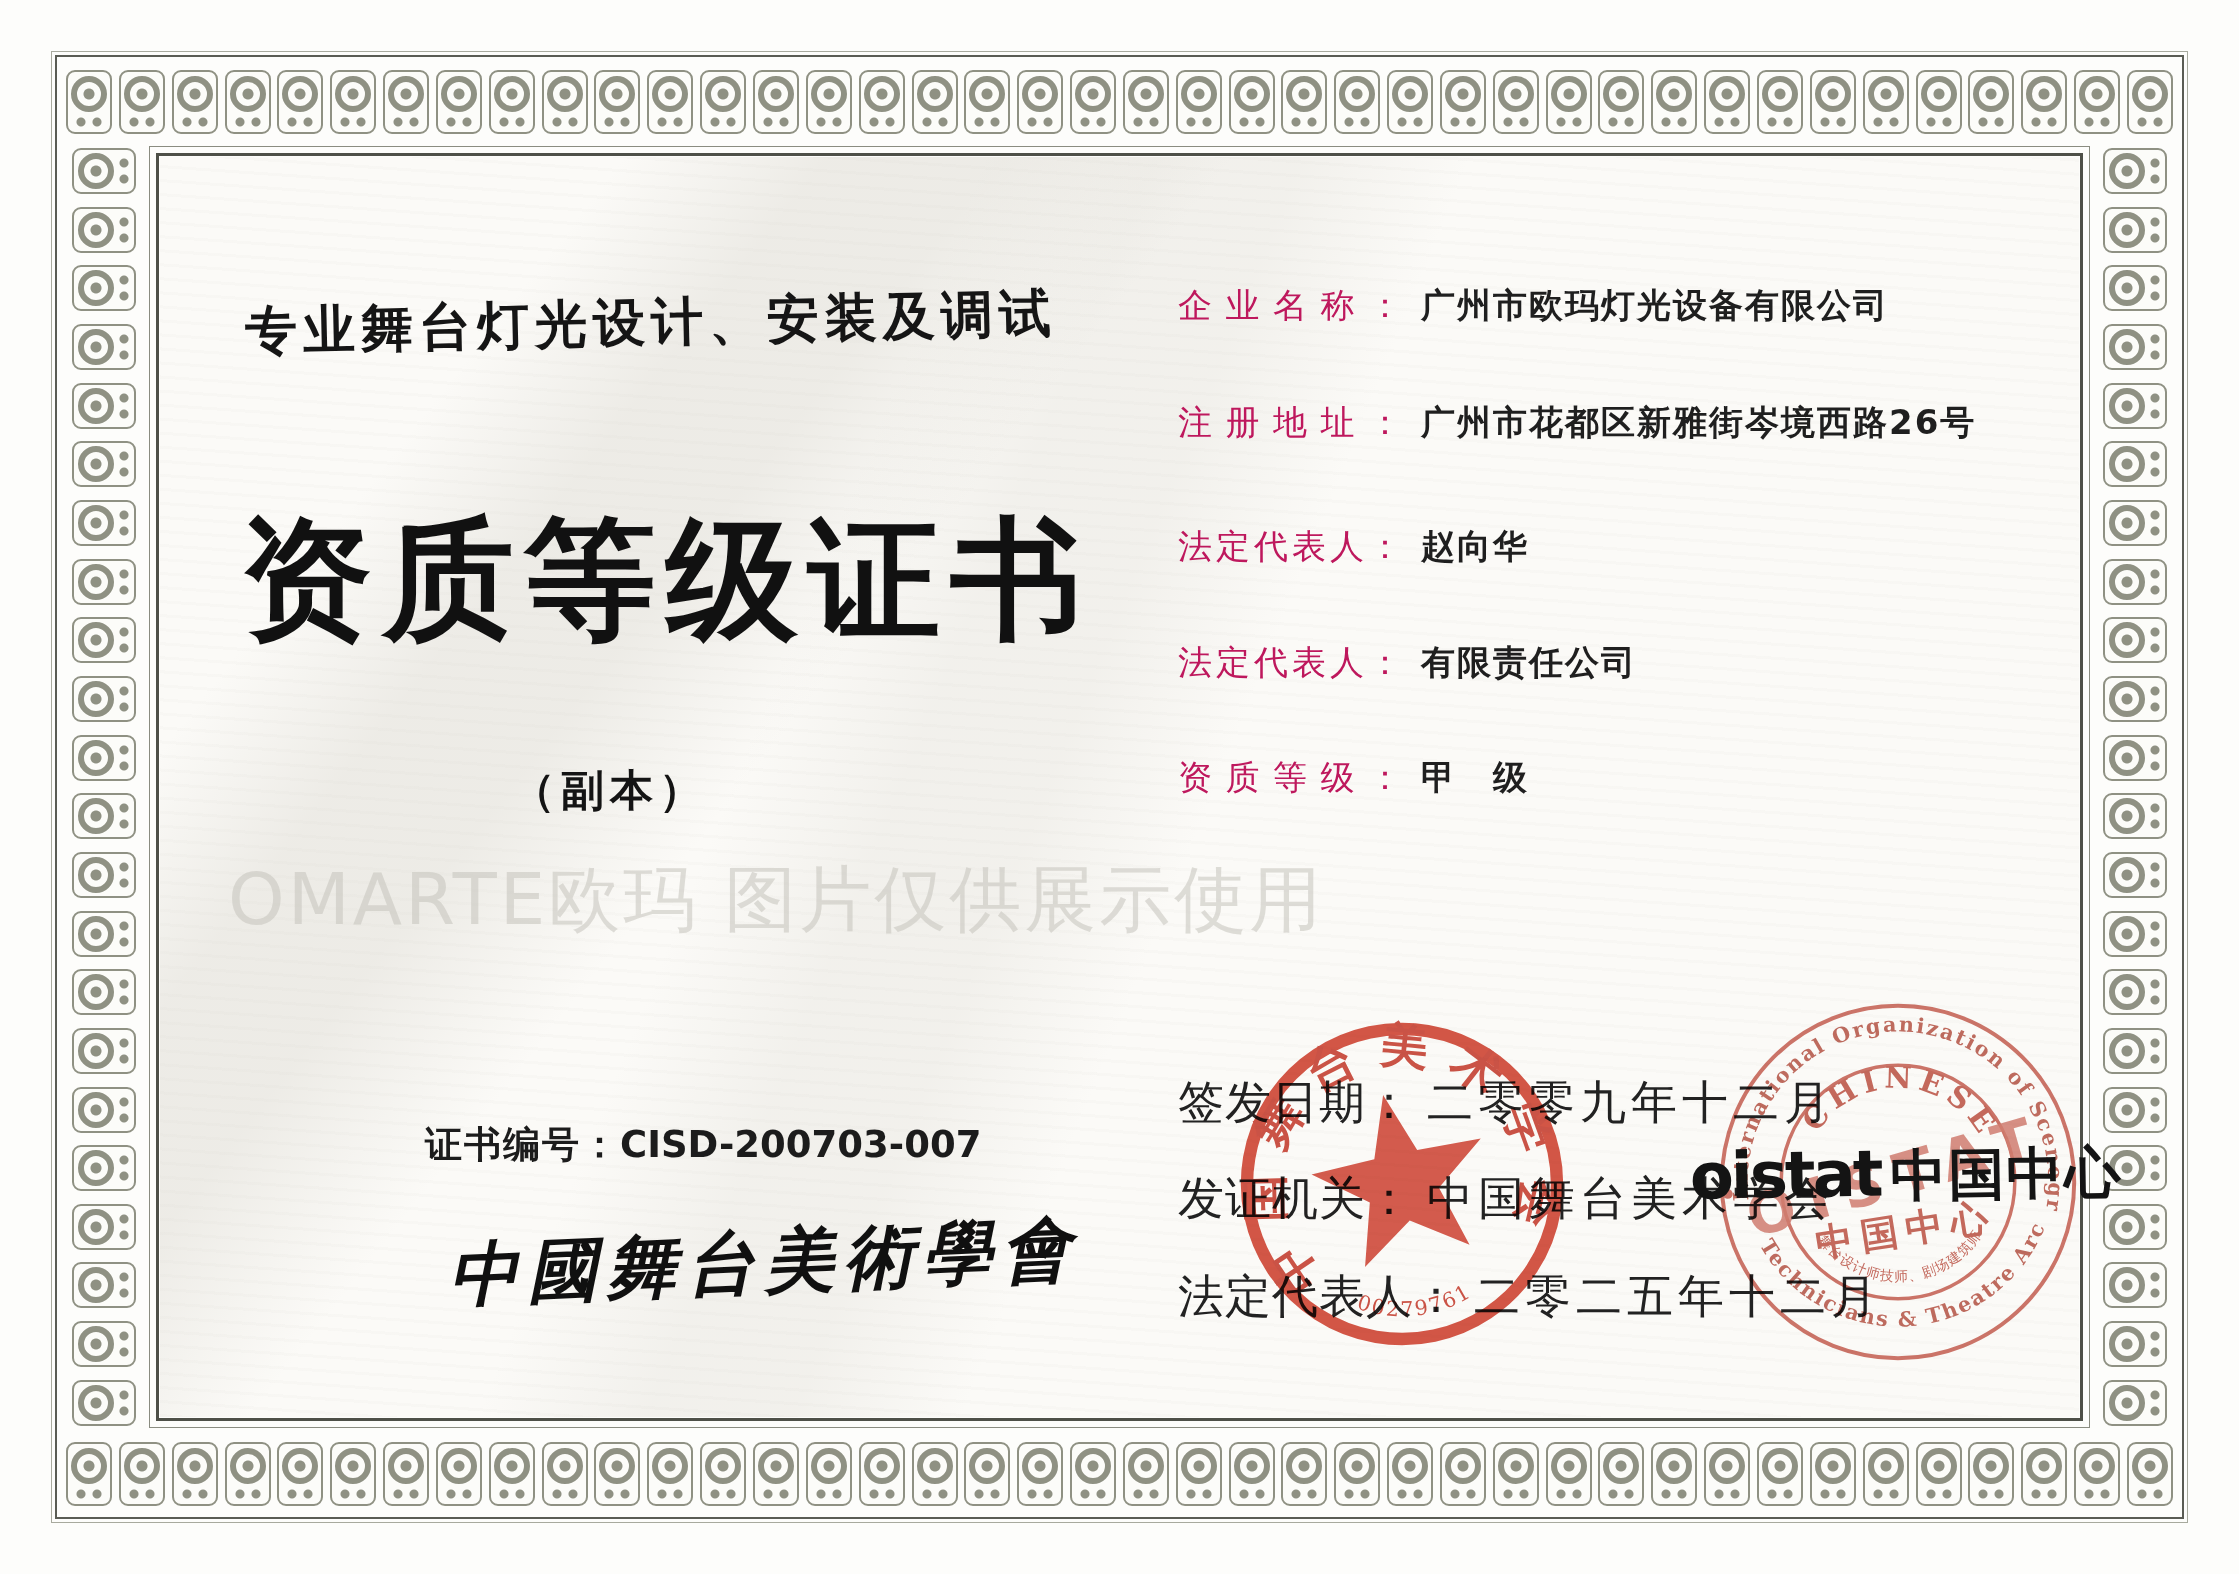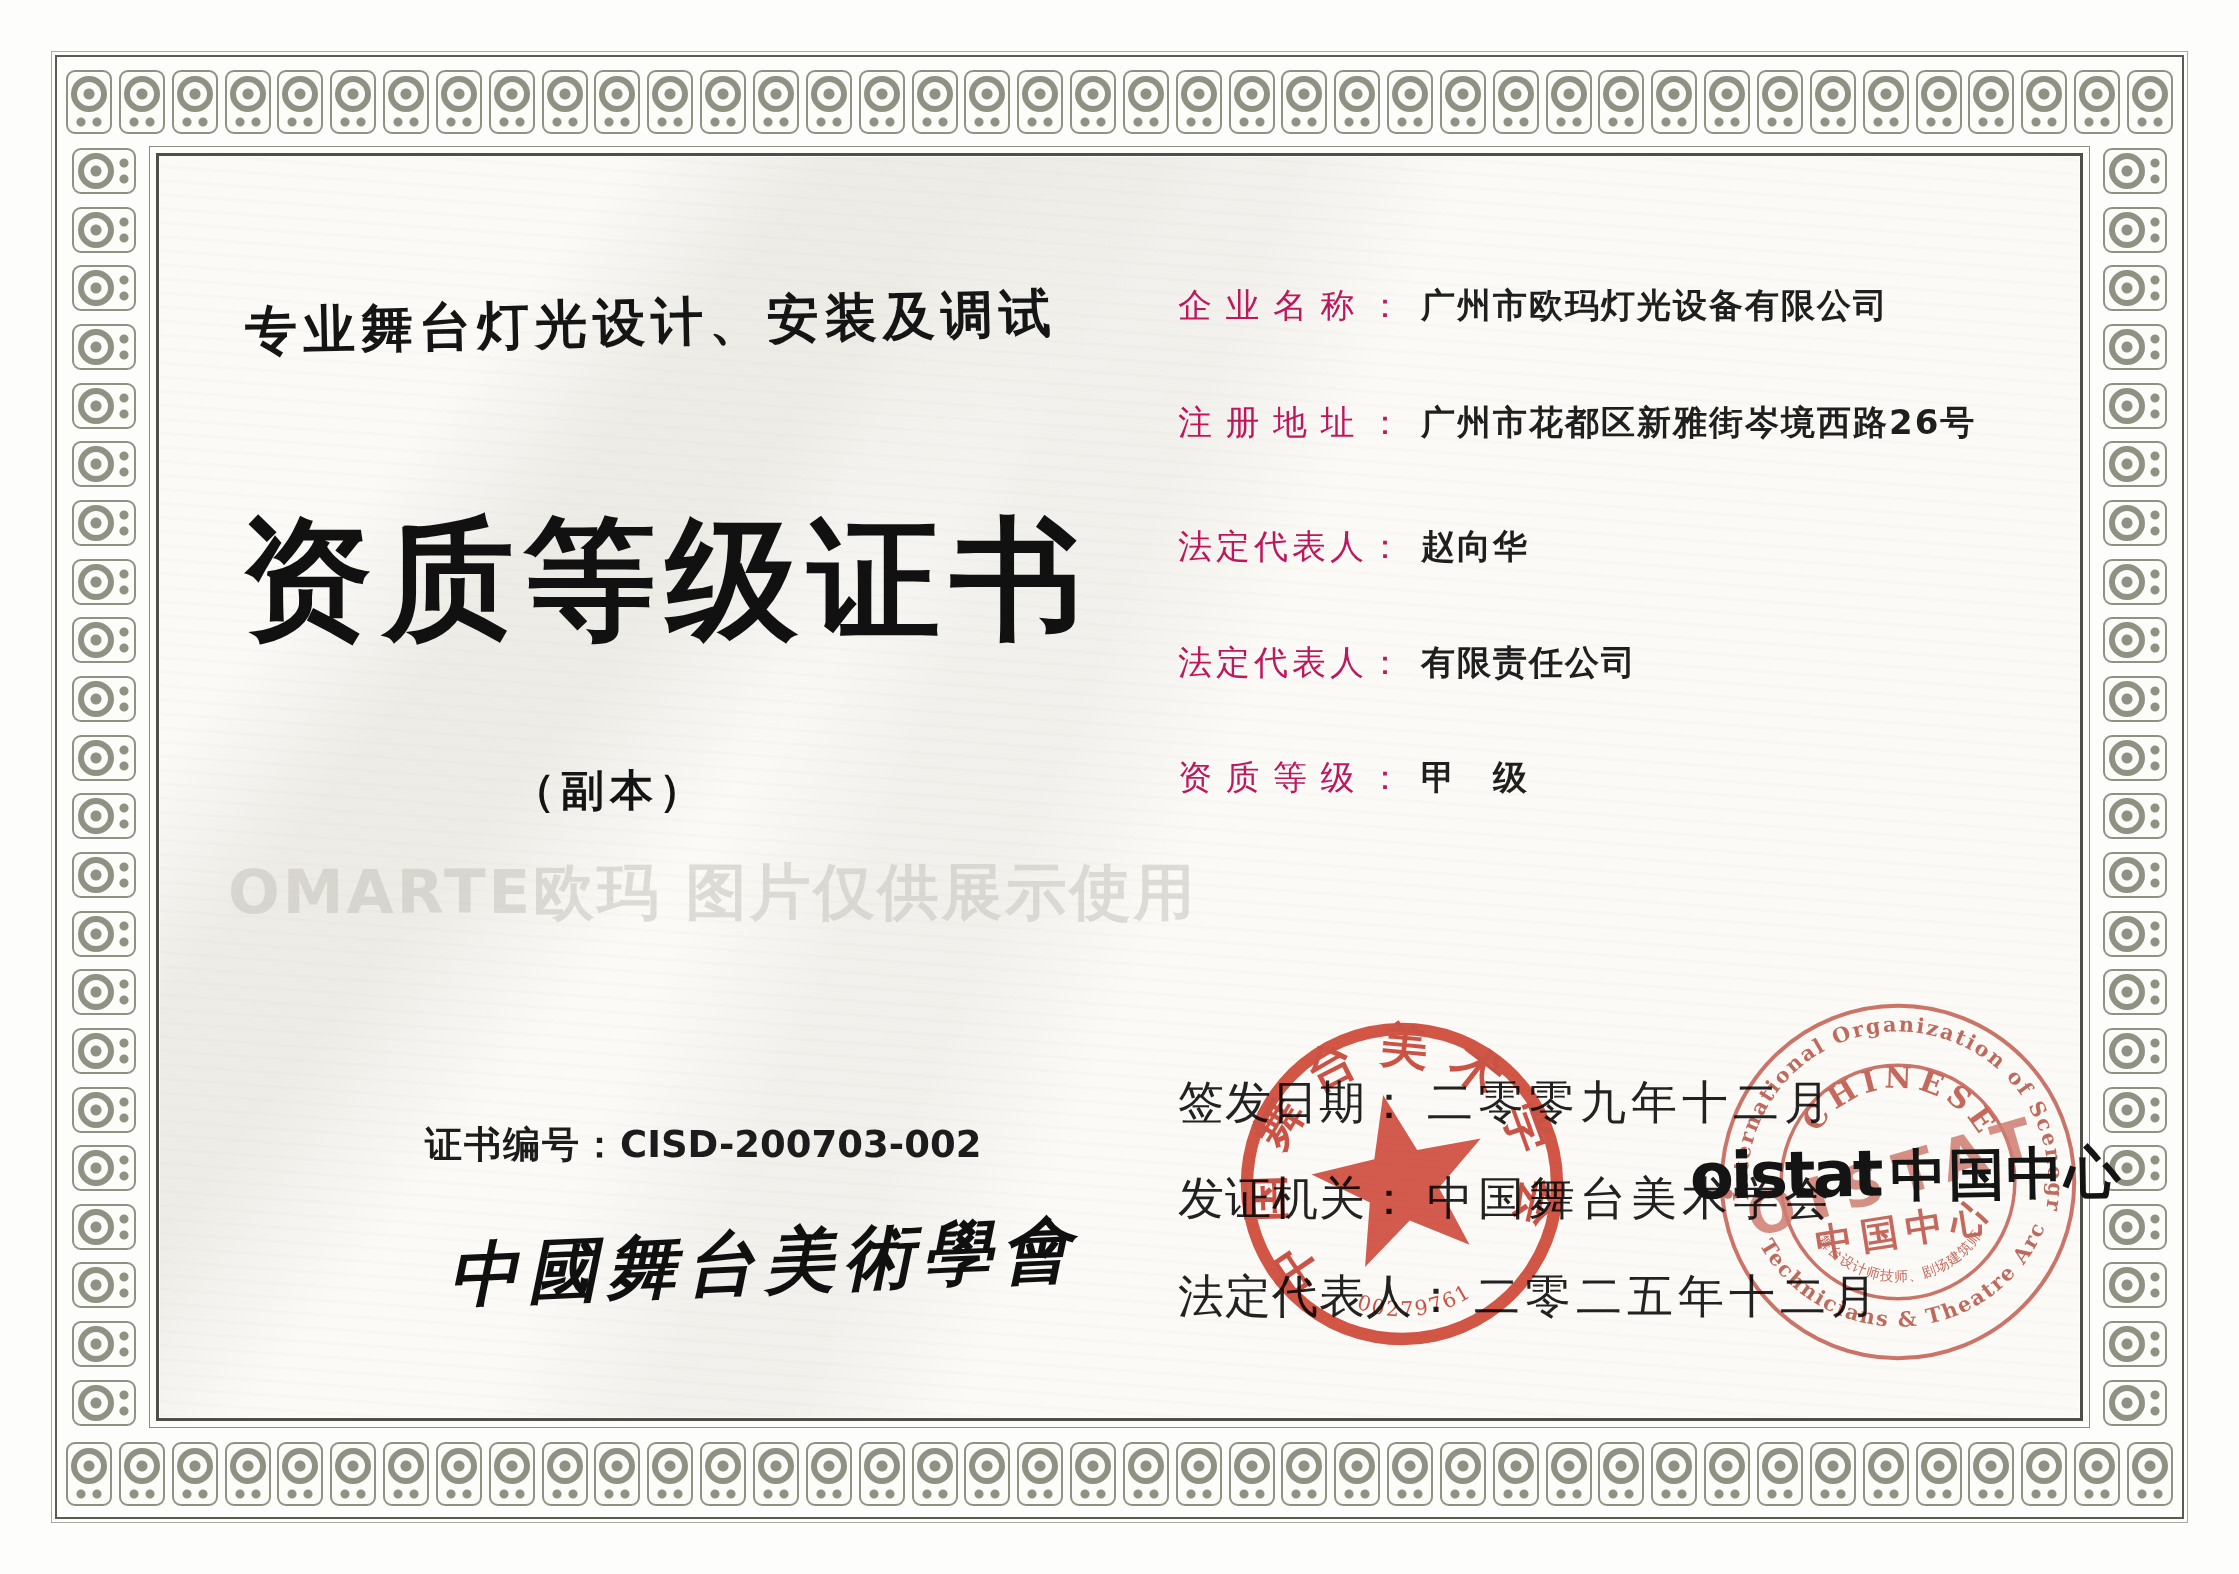--- a/index.html
+++ b/index.html
@@ -30,21 +30,21 @@
       linear-gradient(128deg, rgba(205,202,192,0) 16%, rgba(205,202,192,.30) 23% 29%, rgba(205,202,192,0) 37%),
       linear-gradient(112deg, rgba(205,202,192,0) 34%, rgba(205,202,192,.20) 41% 47%, rgba(205,202,192,0) 54%),
       repeating-linear-gradient(4deg, rgba(190,188,178,.05) 0 3px, transparent 3px 14px),
       #fbfaf7;}
   
   .heading{position:absolute;left:245px;top:288px;font-size:52px;font-weight:700;letter-spacing:6px;
     transform:rotate(-1.3deg);white-space:nowrap;color:#151515;}
   .title{position:absolute;left:240px;top:492px;font-size:132px;font-weight:900;letter-spacing:10px;
     white-space:nowrap;color:#111;}
   .subtitle{position:absolute;left:512px;top:762px;font-size:43px;font-weight:800;letter-spacing:6px;color:#141414;}
-  .watermark{position:absolute;left:228px;top:852px;font-size:61px;font-weight:700;letter-spacing:3px;
+  .watermark{position:absolute;left:228px;top:852px;font-size:72px;font-weight:400;letter-spacing:3px;
     color:rgba(196,195,188,.55);white-space:nowrap;z-index:1;}
   .certno{position:absolute;left:425px;top:1120px;font-size:37px;font-weight:600;white-space:nowrap;}
   .certno .label{letter-spacing:2px;}
   .signature{position:absolute;left:448px;top:1216px;font-size:70px;font-weight:600;letter-spacing:9px;
     font-family:"DejaVu Serif","Liberation Serif",serif;font-style:italic;transform:rotate(-2.5deg);
     white-space:nowrap;color:#101010;}
   
   .field{position:absolute;left:1178px;font-size:34px;white-space:nowrap;color:#2a2a2a;}
   .field .label{display:inline-block;width:225px;text-align:justify;text-align-last:justify;
     letter-spacing:1px;color:#be185d;margin-right:18px;}
@@ -208,21 +208,21 @@
   <div class="frame-inner"></div>
   <div class="frame-inner2"></div>
   <div class="paper"></div>
 
   <div class="watermark">OMARTE欧玛 图片仅供展示使用</div>
 
   <div class="heading">专业舞台灯光设计、安装及调试</div>
   <div class="title">资质等级证书</div>
   <div class="subtitle">（副本）</div>
   <div class="certno">
-    <span class="label">证书编号：</span><span class="value">CISD-200703-002</span>
+    <span class="label">证书编号：</span><span class="value">CISD-200703-007</span>
   </div>
   <div class="signature">中國舞台美術學會</div>
 
   <div class="field f0">
     <span class="label">企业名称：</span><span class="value">广州市欧玛灯光设备有限公司</span>
   </div>
   <div class="field f1">
     <span class="label">注册地址：</span><span class="value">广州市花都区新雅街岑境西路26号</span>
   </div>
   <div class="field f2">

